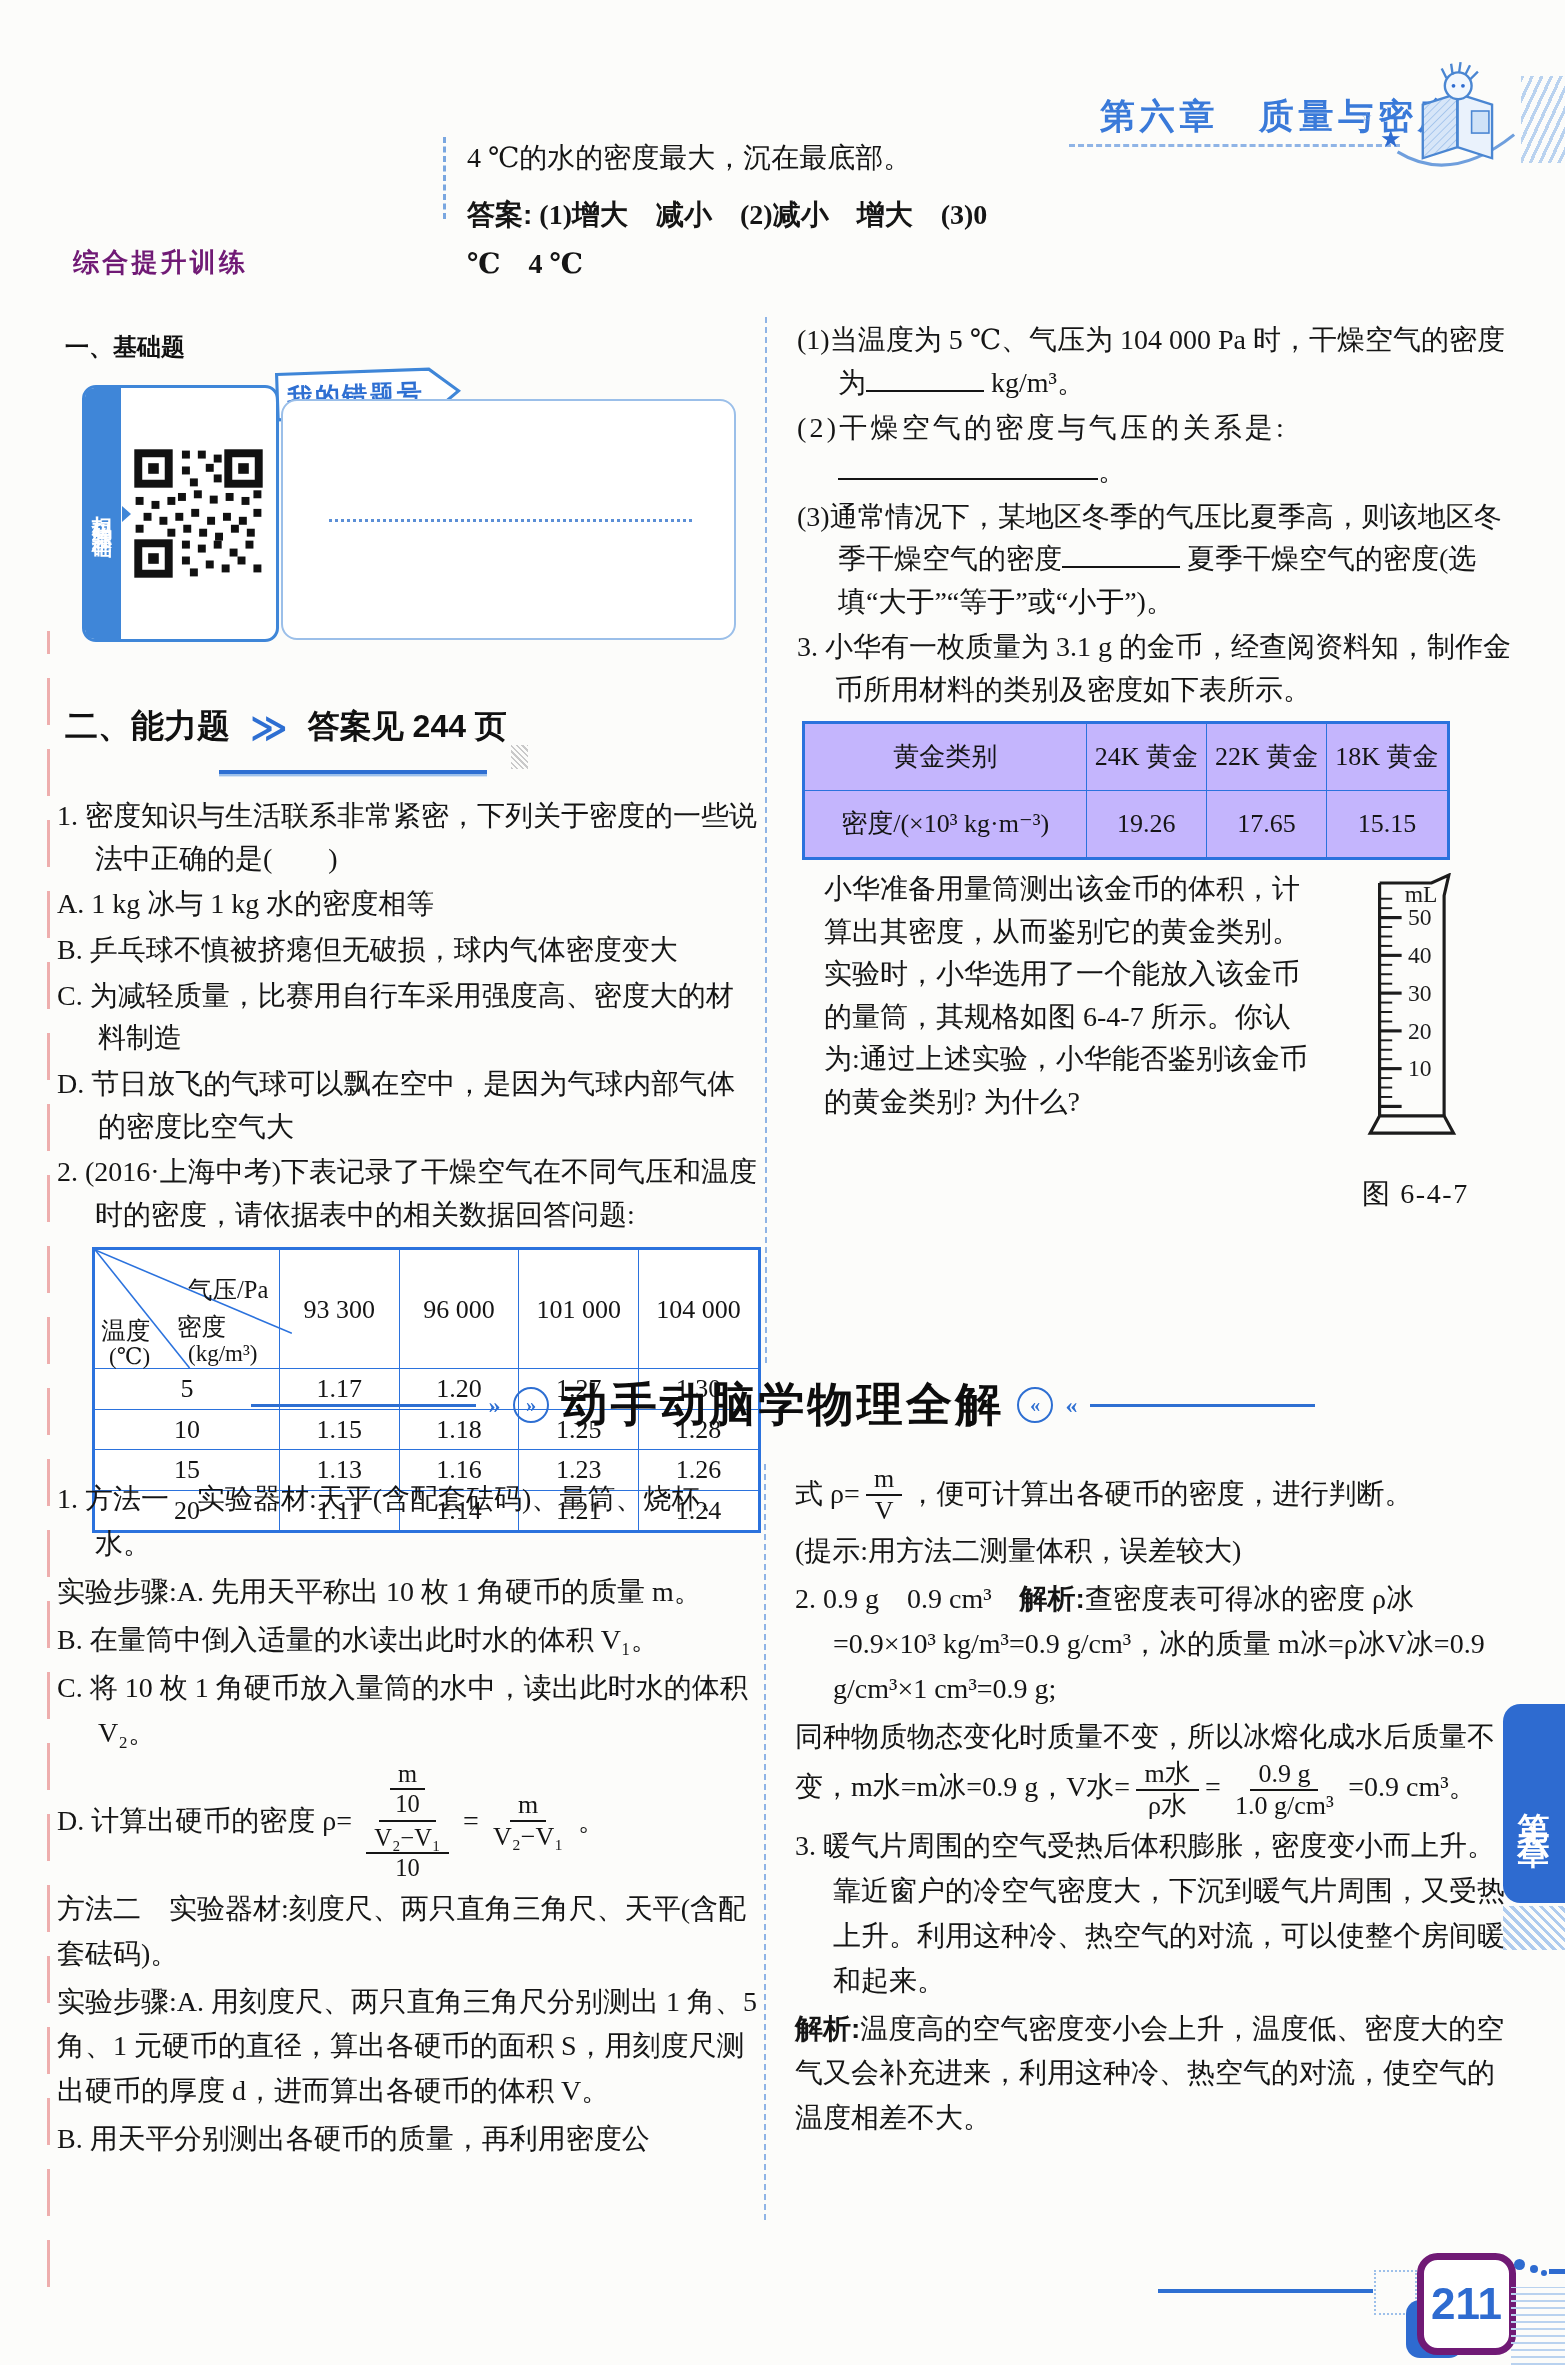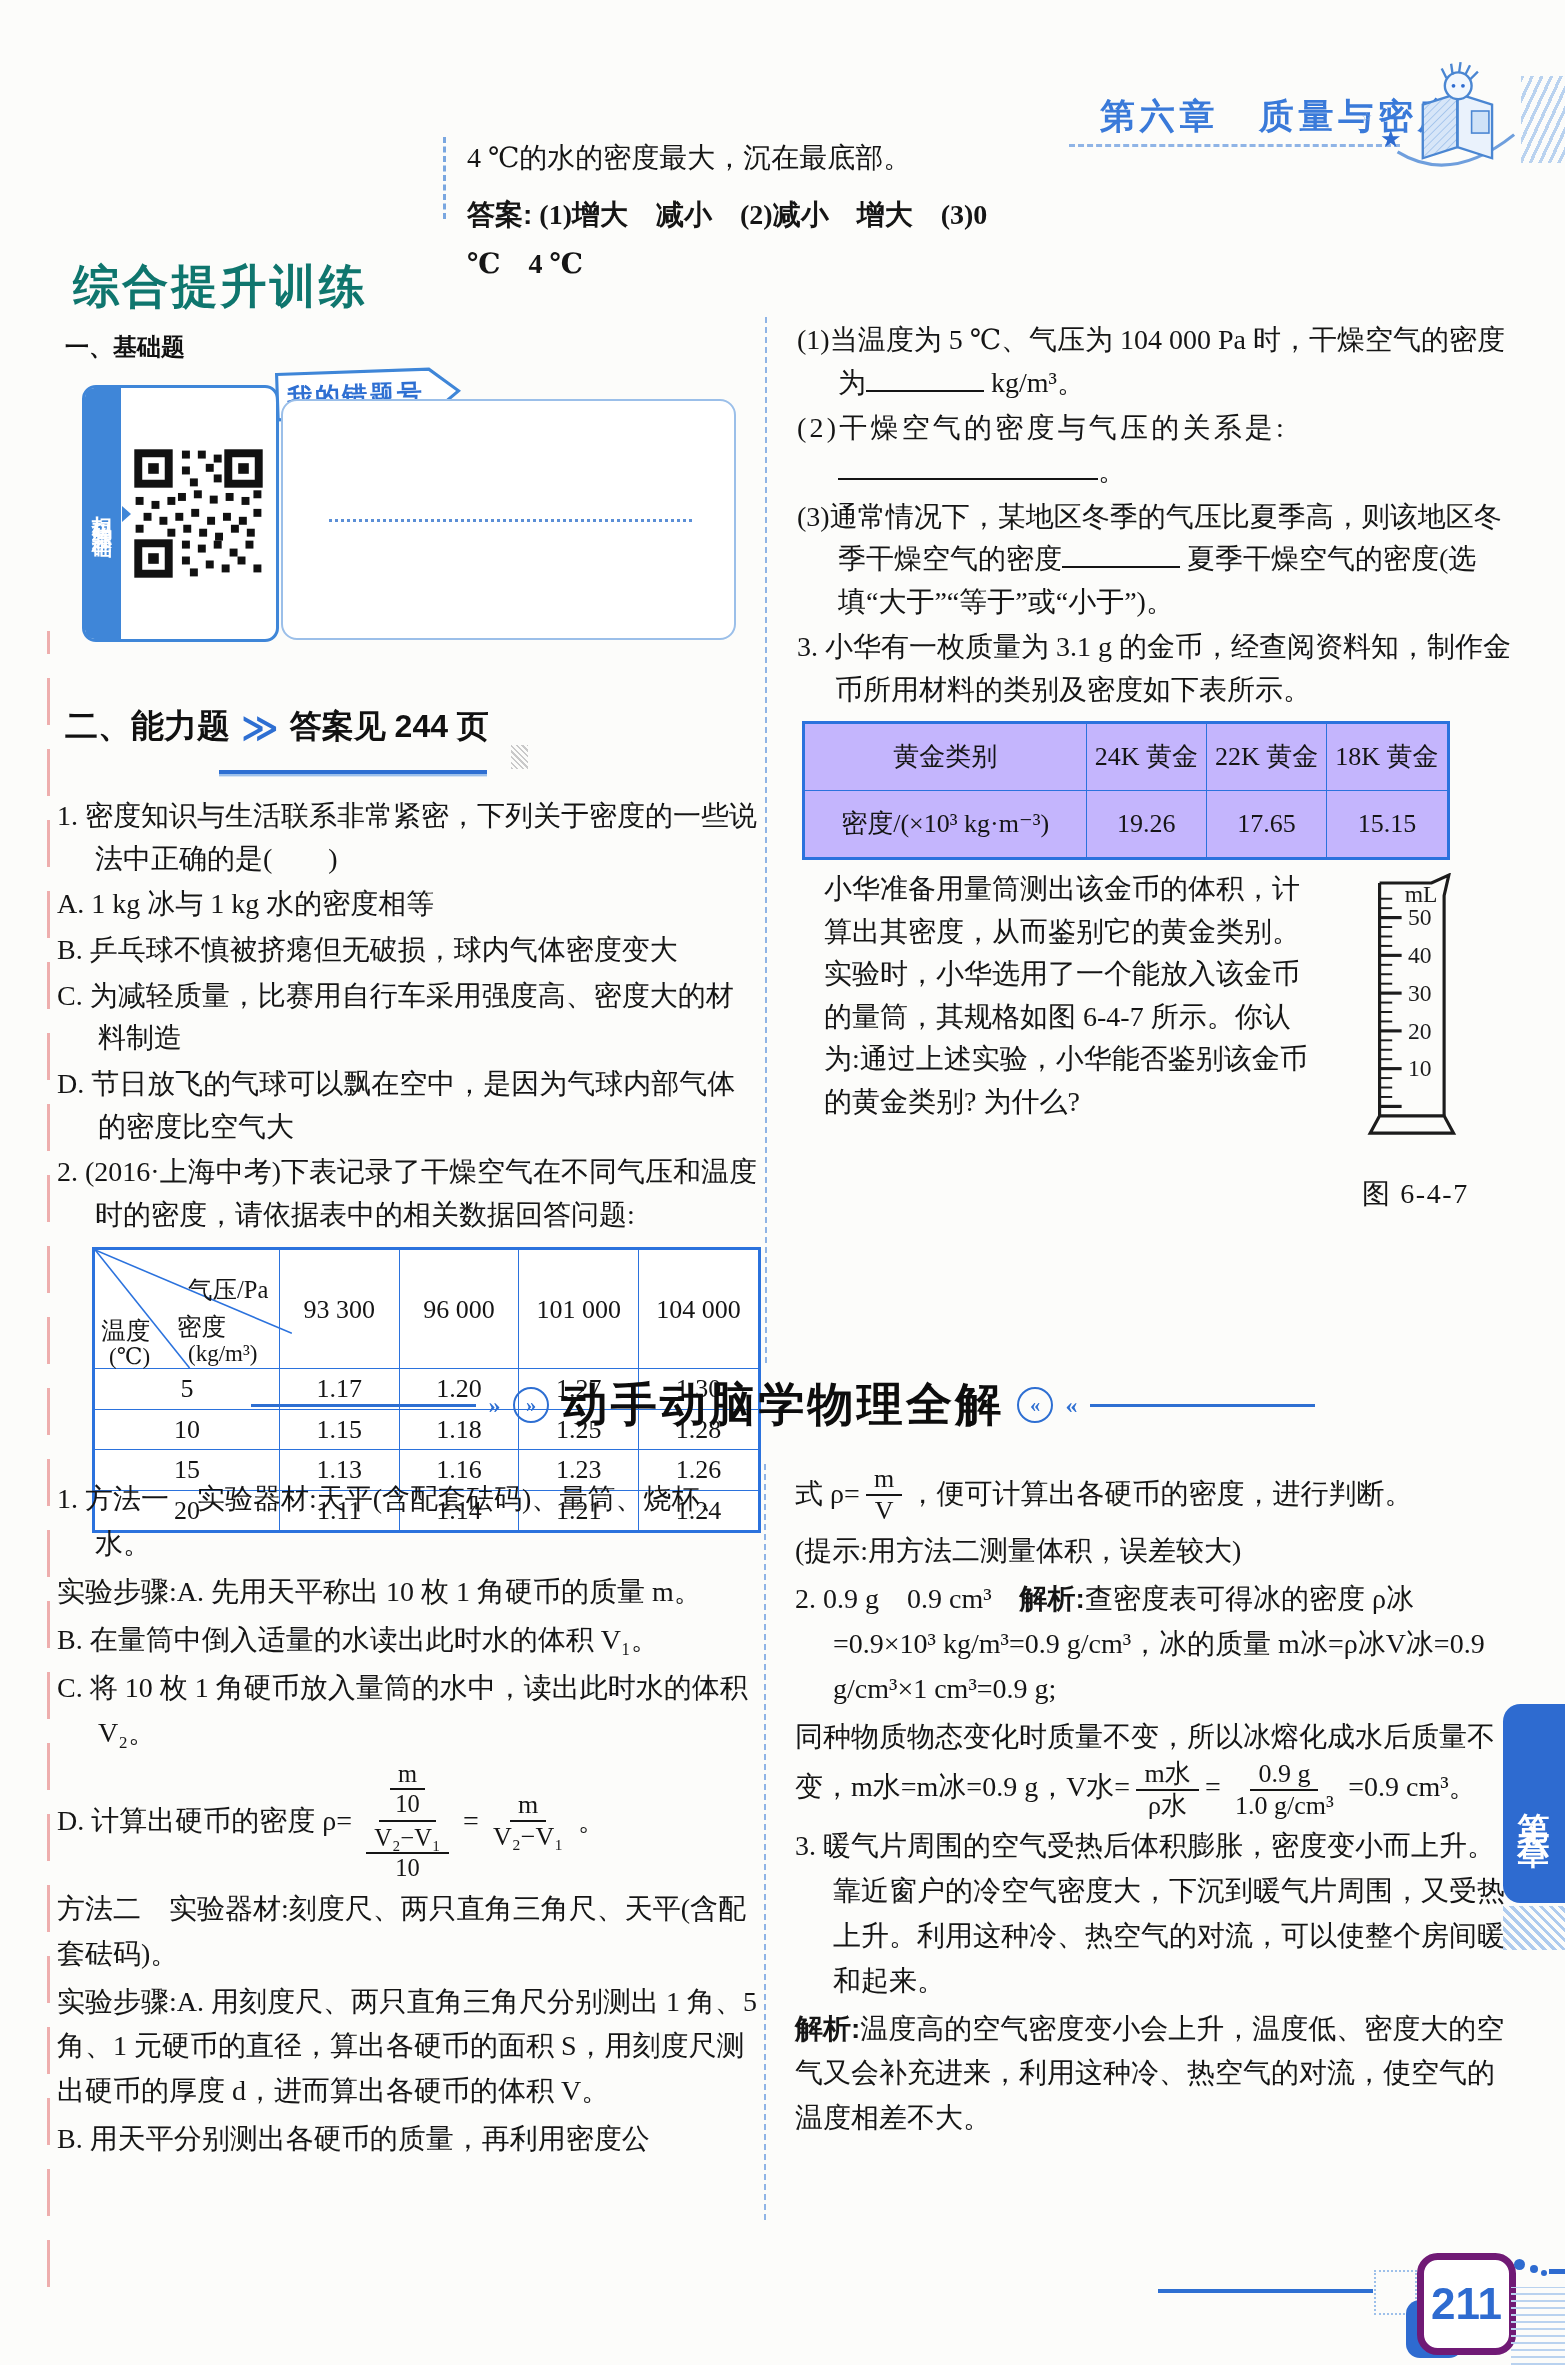--- a/index.html
+++ b/index.html
@@ -15,42 +15,42 @@
   .mascot{position:absolute;left:1396px;top:59px;}
   .corner-hatch-top{position:absolute;left:1521px;top:76px;width:45px;height:87px;
       background:repeating-linear-gradient(115deg,#b9d2ef 0 3.2px,rgba(0,0,0,0) 3.2px 8.7px);}
 
   
   .ans-intro{position:absolute;left:467px;top:133px;width:521px;font-size:28px;line-height:1.75;}
   .ans-dash{position:absolute;left:443px;top:137px;height:82px;border-left:3.2px dashed #7aa7e0;}
   .ans-line2{margin-top:8px;}
 
   
-  .sec-title{position:absolute;left:73px;top:256px;font-size:46px;color:#0f766e;letter-spacing:3.2px;}
+  .sec-title{position:absolute;left:73px;top:245px;font-size:26px;color:#701a75;letter-spacing:3.2px;}
   .sub1-title{position:absolute;left:65px;top:331px;font-size:24px;color:#111;}
 
   
   .qr-panel{position:absolute;left:82px;top:385px;width:191px;height:251px;border:3.2px solid #3f86d8;
             border-radius:14px;background:#fff;display:flex;}
   .qr-strip{width:36px;background:#3f86d8;border-radius:9.5px 0 0 9.5px;display:flex;align-items:center;
             justify-content:center;position:relative;}
   .qr-strip span{writing-mode:vertical-rl;text-orientation:upright;color:#fff;font-size:20px;
             letter-spacing:5.5px;font-family:"Liberation Sans","DejaVu Sans",sans-serif;font-weight:bold;}
   .qr-strip:after{content:"";position:absolute;right:-9.5px;top:50%;margin-top:-8px;border-left:9.5px solid #3f86d8;
             border-top:8px solid rgba(0,0,0,0);border-bottom:8px solid rgba(0,0,0,0);}
   .qr-img{flex:1;display:flex;align-items:center;justify-content:center;}
 
   
   .wrong-label{position:absolute;left:274px;top:369px;transform:rotate(-2deg);}
   .wrong-box{position:absolute;left:281px;top:399px;width:451px;height:237px;border:2.4px solid #9bbfe9;
              border-radius:16px;background:#fff;}
   .wrong-dotline{position:absolute;left:46px;top:118px;width:363px;border-top:3.2px dotted #5b8fd6;}
 
   
-  .ability-row{position:absolute;left:65px;top:704px;display:flex;align-items:baseline;gap:11px;}
+  .ability-row{position:absolute;left:65px;top:704px;display:flex;align-items:baseline;gap:20px;}
   .ability-h{font-size:33px;color:#111;}
   .chev{color:#2e6fd2;font-size:36px;font-weight:bold;line-height:1;transform:translateY(3.2px);}
   .ability-ref{font-size:32px;color:#111;}
   .ability-underline{position:absolute;left:219px;top:770px;width:268px;border-top:4px solid #2e6fd2;
                      box-shadow:0 2.4px 0 #9dc0ea;}
   .stamp{position:absolute;left:511px;top:745px;width:17.4px;height:24px;
          background:repeating-linear-gradient(45deg,#c9c9c9 0 1.6px,rgba(0,0,0,0) 1.6px 4px);}
 
   
   .flow{position:absolute;font-size:28px;line-height:1.52;}

